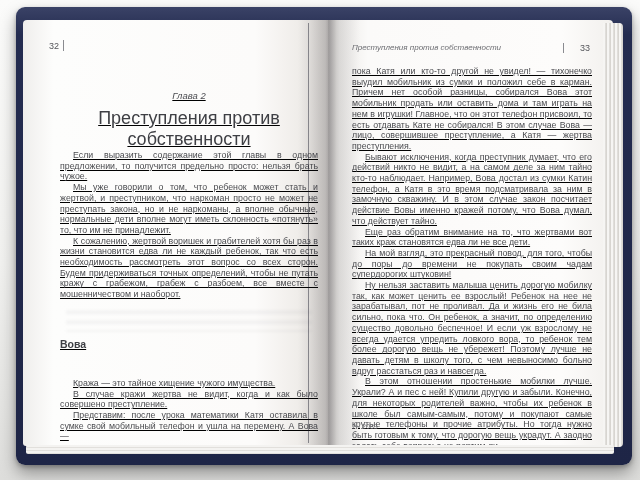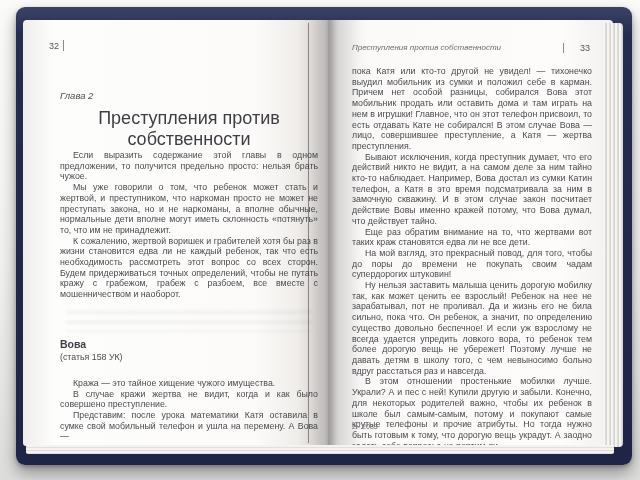--- a/index.html
+++ b/index.html
@@ -20,21 +20,21 @@
     position:absolute;right:9px;top:16px;width:20px;height:424px;
     border-radius:0 4px 4px 0;
     background:repeating-linear-gradient(90deg,#f6f5f3 0px,#f6f5f3 2px,#c9c6c1 3px,#e6e4e0 4px);
   }
   .stack-bottom{
     position:absolute;left:10px;bottom:11px;width:588px;height:9px;
     border-radius:2px;
     background:repeating-linear-gradient(180deg,#f4f3f1 0px,#f4f3f1 2px,#cfccc7 3px);
   }
   
-  .page{position:absolute;top:13px;height:426px;}
+  .page{position:absolute;top:13px;height:426px;text-decoration:underline;}
   .page-left{
     left:7px;width:305px;border-radius:4px 0 0 3px;
     background:linear-gradient(90deg,#efeeec 0%,#fdfdfc 10%,#fcfbfa 76%,#ece9e5 94%,#d9d5d0 100%);
   }
   .page-right{
     left:312px;width:285px;border-radius:0 4px 4px 0;
     background:linear-gradient(90deg,#c9c5c0 0%,#eceae7 4%,#fbfaf9 14%,#fdfcfb 82%,#f2f0ed 100%);
   }
   .gutter{
     position:absolute;left:282px;top:13px;width:62px;height:426px;pointer-events:none;
@@ -49,37 +49,37 @@
     color:#b5342c;opacity:.88;white-space:nowrap;transform:rotate(-1deg);
     letter-spacing:-1px;
   }
   .wm-tagline{
     position:absolute;left:158px;top:34px;
     font-size:6.5px;letter-spacing:1.6px;color:#b5342c;opacity:.85;
   }
   .wm-emblem{position:absolute;left:2px;top:6px;width:24px;height:32px;opacity:.92;}
   
   .lp-body{padding:70px 10px 0 37px;width:258px;color:#4a4b4f;}
-  .chapter-label{font-style:italic;font-size:9.5px;color:#4c4d52;}
+  .chapter-label{font-style:italic;font-size:9.5px;text-align:center;color:#4c4d52;}
   .chapter-title{
     width:220px;margin:7px auto 0 auto;text-align:center;
     font-size:18px;line-height:21px;color:#3e3f44;font-weight:400;
   }
   p.body-text{
     margin:0;font-size:8.8px;line-height:10.7px;text-align:justify;
     text-indent:13px;color:#4a4b4f;
   }
   .intro{margin-top:14px;}
   .bleed{
     margin:10px 6px 0 6px;height:22px;filter:blur(1px);opacity:.5;
     background:repeating-linear-gradient(180deg,rgba(120,120,135,.12) 0px,rgba(120,120,135,.12) 4px,rgba(0,0,0,0) 5px,rgba(0,0,0,0) 10px);
   }
   .section-title{font-size:10.5px;font-weight:bold;color:#3e3f44;margin-top:6px;}
   .section-sub{font-size:8.8px;color:#4a4b4f;margin-top:2px;}
-  .section-paras{margin-top:16px;}
+  .section-paras{margin-top:28px;}
   .pagenum-left{
     position:absolute;left:26px;top:20px;font-size:9px;color:#55565b;
   }
   .pagenum-left:after{content:"";display:inline-block;width:1px;height:11px;background:#8a8b90;margin-left:4px;vertical-align:-2px;}
   
   .rp-header{
     position:absolute;left:24px;top:23px;width:238px;display:flex;justify-content:space-between;align-items:flex-start;
   }
   .running-header{font-style:italic;font-size:8px;color:#6b6c71;}
   .pagenum-right{font-size:9px;color:#55565b;padding-left:16px;border-left:1px solid #8a8b90;text-align:center;}
@@ -95,21 +95,20 @@
   <div class="page page-left">
     <div class="pagenum-left">32</div>
     <div class="lp-body">
       <div class="chapter-label">Глава 2</div>
       <div class="chapter-title">Преступления против собственности</div>
       <p class="body-text intro">Если выразить содержание этой главы в одном предложении, то получится предельно просто: нельзя брать чужое.</p>
       <p class="body-text">Мы уже говорили о том, что ребенок может стать и жертвой, и преступником, что наркоман просто не может не преступать закона, но и не наркоманы, а вполне обычные, нормальные дети вполне могут иметь склонность «потянуть» то, что им не принадлежит.</p>
       <p class="body-text">К сожалению, жертвой воришек и грабителей хотя бы раз в жизни становится едва ли не каждый ребенок, так что есть необходимость рассмотреть этот вопрос со всех сторон. Будем придерживаться точных определений, чтобы не путать кражу с грабежом, грабеж с разбоем, все вместе с мошенничеством и наоборот.</p>
       <div class="bleed"></div>
       <div class="section-title">Вова</div>
-      <div class="section-sub">(статья 158 УК)</div>
       <div class="section-paras">
         <p class="body-text">Кража — это тайное хищение чужого имущества.</p>
         <p class="body-text">В случае кражи жертва не видит, когда и как было совершено преступление.</p>
         <p class="body-text">Представим: после урока математики Катя оставила в сумке свой мобильный телефон и ушла на перемену. А Вова —</p>
       </div>
     </div>
   </div>
 
   <div class="page page-right">
     <div class="rp-header">

